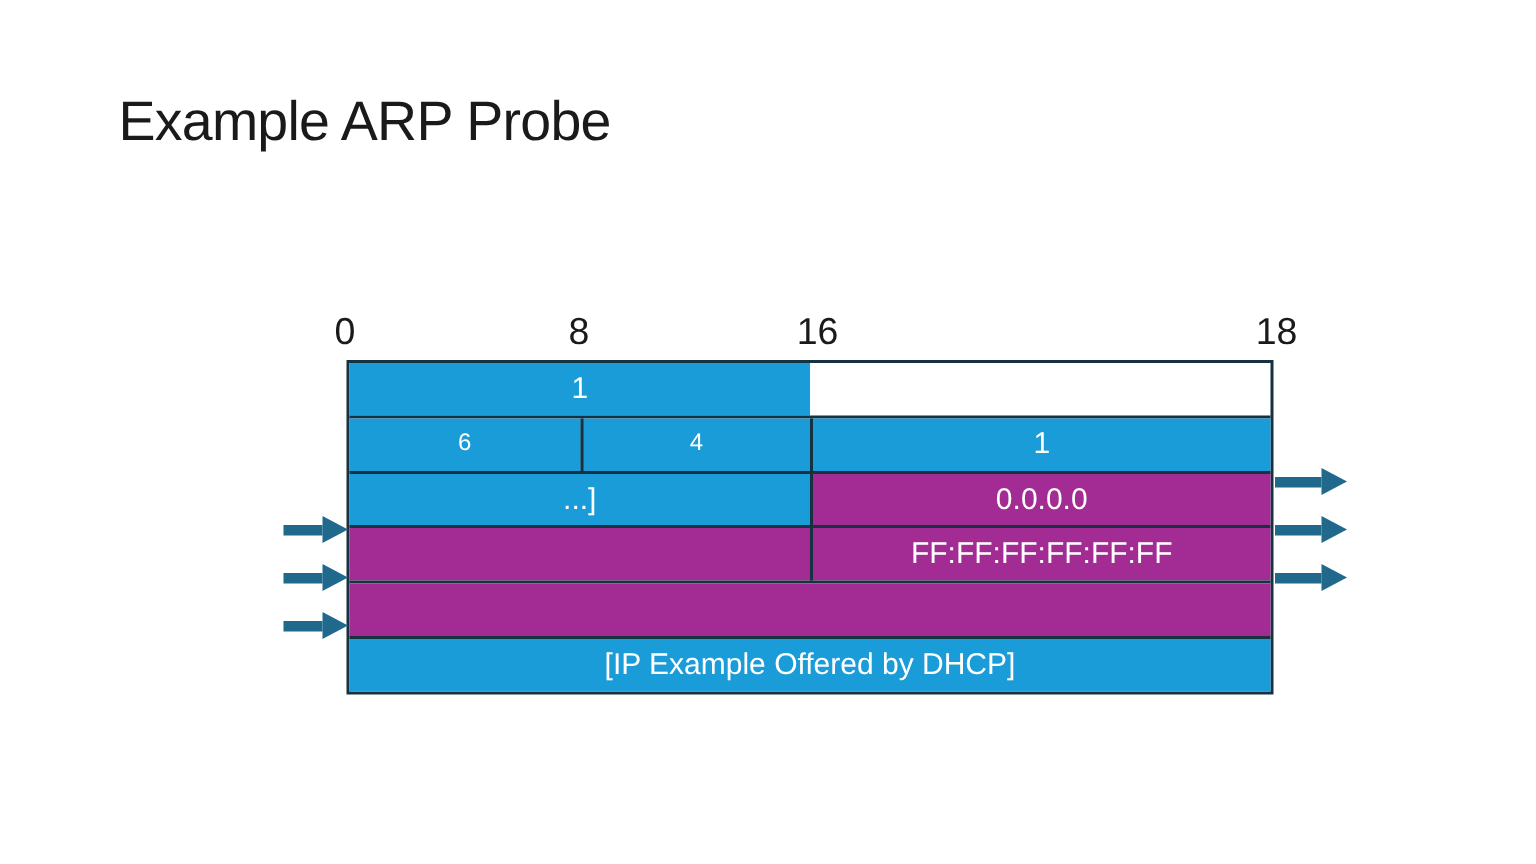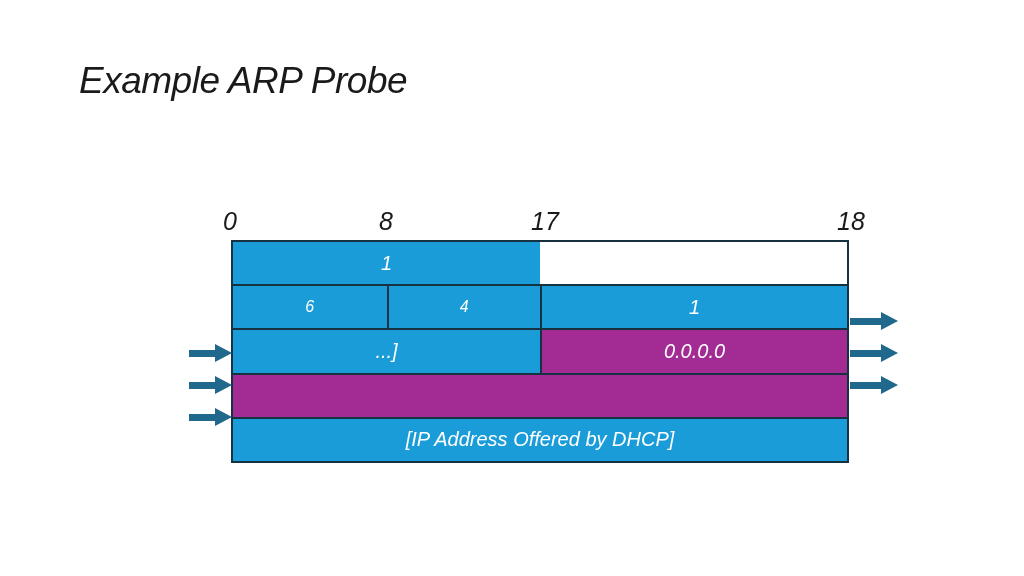--- a/index.html
+++ b/index.html
@@ -1,15 +1,15 @@
 <!DOCTYPE html>
 <html style="--background: #ffffff; --cyan: #1a9cd8; --magenta: #a32c94; --arrow: #20698d; --border: #16313f; --cell-text: #ffffff; --label-text: #1a1a1a;"><head>
 <meta charset="utf-8">
 <style>
-  * { margin: 0; padding: 0; box-sizing: border-box; font-style: italic; }
+  * { margin: 0; padding: 0; box-sizing: border-box; }
   html, body { width: 1024px; height: 576px; }
   body {
     font-family: "Liberation Sans", sans-serif;
     background: var(--background, #ffffff);
     overflow: hidden;
   }
   .slide {
     position: relative;
     width: 1024px;
     height: 576px;
@@ -98,42 +98,46 @@
 </head>
 <body>
 
 <div class="slide">
 
   <h1 class="title">Example ARP Probe</h1>
 
   <div>
     <span class="bit-label bit-0">0</span>
     <span class="bit-label bit-8">8</span>
-    <span class="bit-label bit-16">17</span>
+    <span class="bit-label bit-16">16</span>
     <span class="bit-label bit-31">18</span>
   </div>
 
   <div class="packet">
     <div class="row">
       <div class="cell w50 c-cyan">1</div>
     </div>
     <div class="row">
       <div class="cell w25 c-cyan small">6</div>
       <div class="cell w25 c-cyan small">4</div>
       <div class="cell w50 c-cyan">1</div>
     </div>
     <div class="row">
       <div class="cell w50 c-cyan">...]</div>
       <div class="cell w50 c-magenta">0.0.0.0</div>
     </div>
     <div class="row">
+      <div class="cell w50 c-magenta"></div>
+      <div class="cell w50 c-magenta">FF:FF:FF:FF:FF:FF</div>
+    </div>
+    <div class="row">
       <div class="cell w100 c-magenta"></div>
     </div>
     <div class="row">
-      <div class="cell w100 c-cyan">[IP Address Offered by DHCP]</div>
+      <div class="cell w100 c-cyan">[IP Example Offered by DHCP]</div>
     </div>
   </div>
 
   <div class="arrow arrow-left al-1">
       <span class="shaft"></span>
       <span class="head"></span>
     </div>
   <div class="arrow arrow-left al-2">
       <span class="shaft"></span>
       <span class="head"></span>

